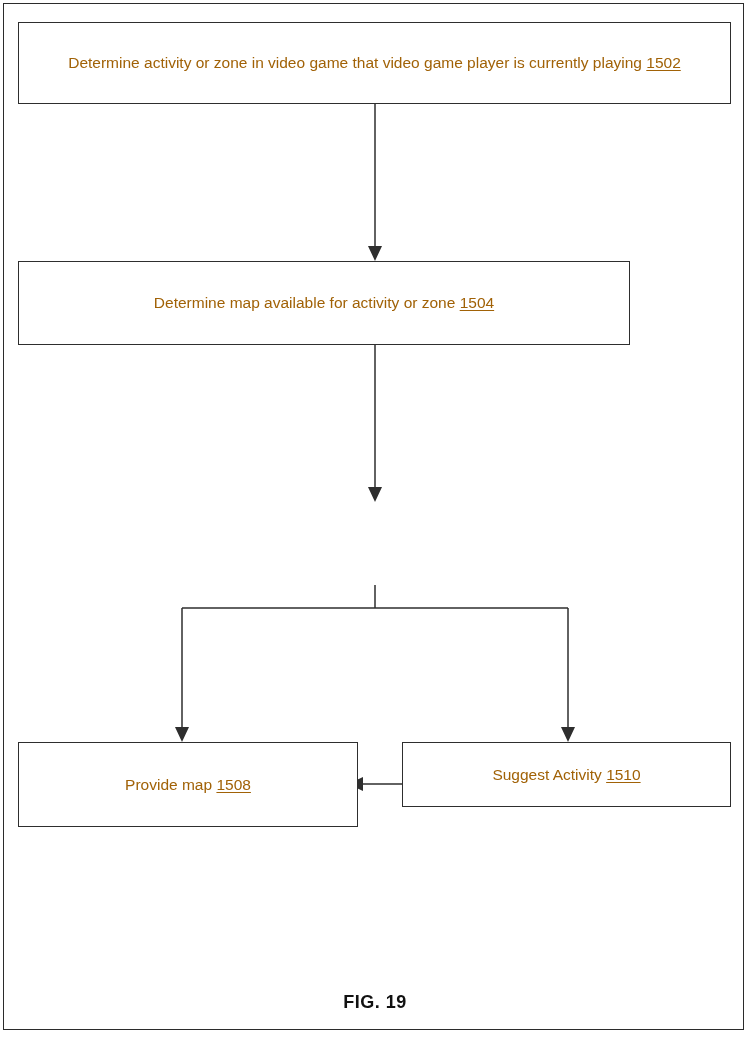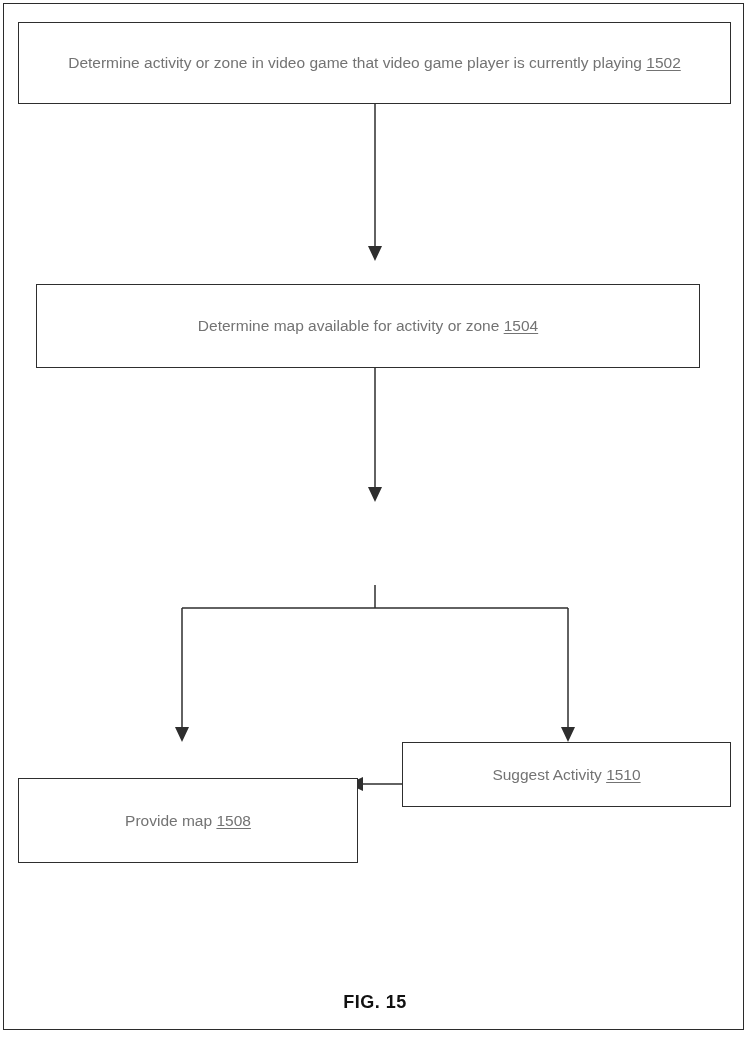--- a/index.html
+++ b/index.html
@@ -32,38 +32,38 @@
   
   .node {
     position: absolute;
     box-sizing: border-box;
     border: 1.4px solid #2e2e2e;
     background: #ffffff;
     display: flex;
     align-items: center;
     justify-content: center;
     text-align: center;
-    color: #737373;
+    color: #a16207;
     font-size: 15.5px;
     line-height: 1.5;
     padding: 4px 16px;
   }
   .node .node-text {
     display: block;
     width: 100%;
   }
   .ref {
     text-decoration: underline;
     text-underline-offset: 2px;
   }
   
   #node-1502 { left: 18px;  top: 22px;  width: 713px; height: 82px; }
-  #node-1504 { left: 36px;  top: 261px; width: 664px; height: 84px; margin-top: 23px; }
+  #node-1504 { left: 18px;  top: 261px; width: 612px; height: 84px; }
   #node-1506 { left: 18px;  top: 502px; width: 713px; height: 83px; }
-  #node-1508 { left: 18px;  top: 742px; width: 340px; height: 85px; margin-top: 36px; }
+  #node-1508 { left: 18px;  top: 742px; width: 340px; height: 85px; }
   #node-1510 { left: 402px; top: 742px; width: 329px; height: 65px; }
 
   
   #connectors {
     position: absolute;
     left: 0;
     top: 0;
     width: 750px;
     height: 1037px;
     pointer-events: none;
@@ -141,15 +141,15 @@
 
 
   <div class="node" id="node-1508">
     <span class="node-text"><span>Provide map </span><span class="ref">1508</span></span>
   </div>
 
   <div class="node" id="node-1510">
     <span class="node-text"><span>Suggest Activity </span><span class="ref">1510</span></span>
   </div>
 
-  <div id="fig-caption">FIG. 15</div>
+  <div id="fig-caption">FIG. 19</div>
 
 </div>
 
 </body></html>

